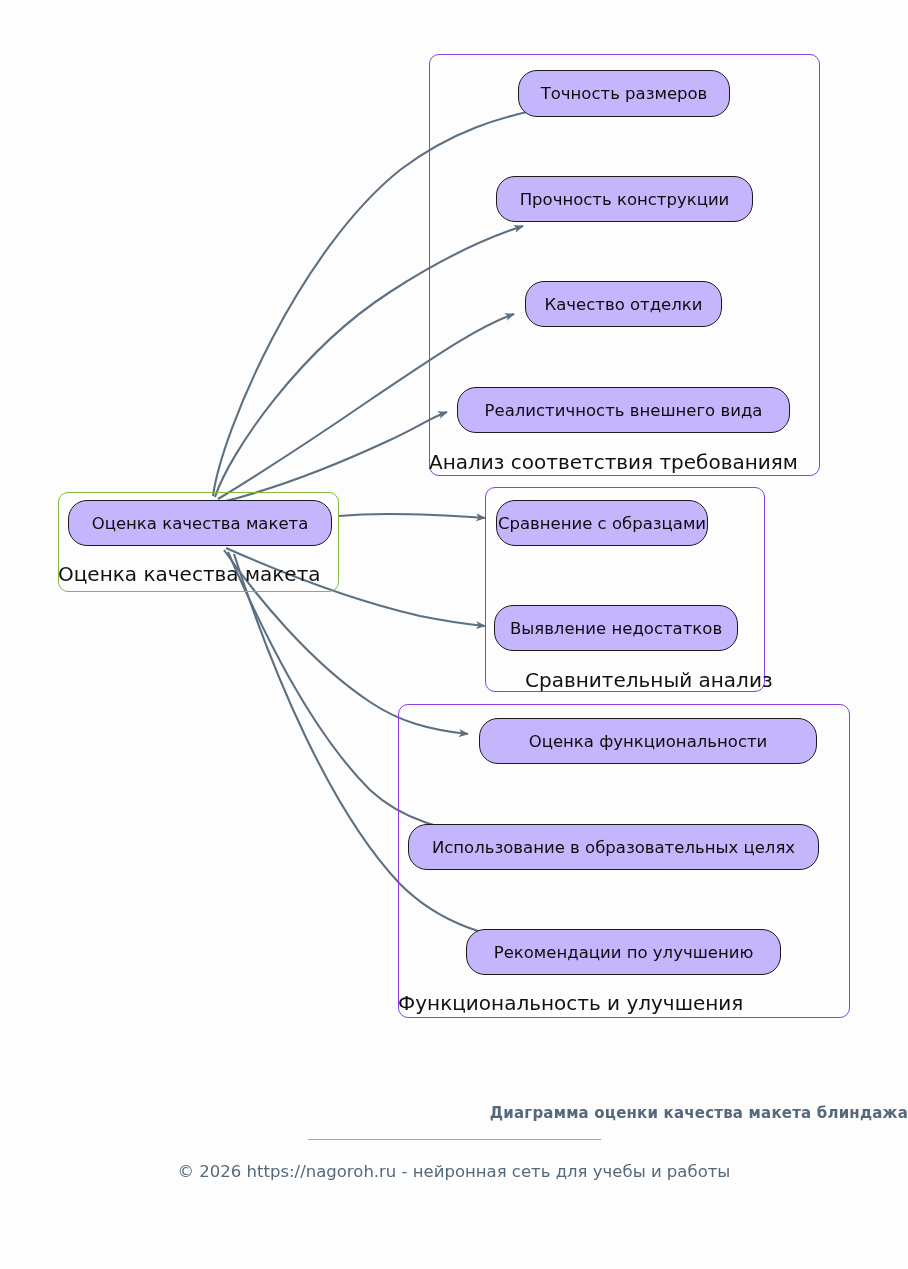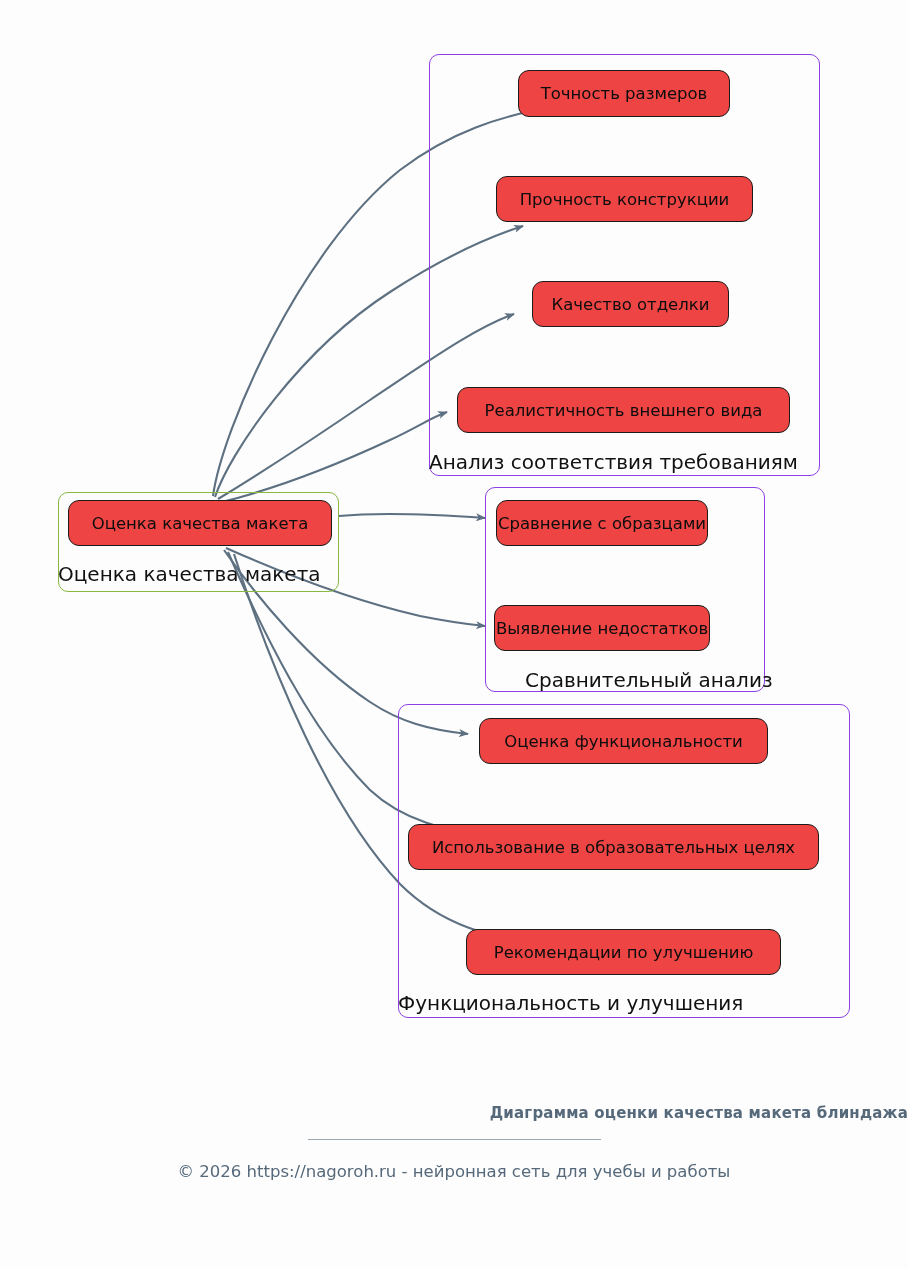--- a/index.html
+++ b/index.html
@@ -39,22 +39,22 @@
     text-align: left;
     font-size: 20px;
     color: #111111;
     white-space: nowrap;
     line-height: 1;
   }
   .node {
     position: absolute;
     box-sizing: border-box;
     border: 1.7px solid #1b1b1b;
-    border-radius: 11px;
-    background: #ef4444;
+    border-radius: 19px;
+    background: #c4b5fd;
     display: flex;
     align-items: center;
     justify-content: center;
     font-size: 16.5px;
     color: #0d0d0d;
     white-space: nowrap;
     padding: 0 14px;
     z-index: 3;
   }
   #footer {
@@ -108,31 +108,31 @@
   </svg>
 
   <div class="cluster root-cluster" style="left:58px; top:492px; width:281px; height:100px;"></div>
   <div class="cluster-label" style="left:58px; width:281px; top:564px;">Оценка качества макета</div>
   <div class="node" style="left:68px; top:500px; width:264px; height:46px;">Оценка качества макета</div>
 
   <div class="cluster" style="left:429px; top:54px; width:391px; height:422px;"></div>
   <div class="cluster-label" style="left:429px; width:391px; top:452px;">Анализ соответствия требованиям</div>
   <div class="node" style="left:518px; top:70px; width:212px; height:47px;">Точность размеров</div>
   <div class="node" style="left:496px; top:176px; width:257px; height:46px;">Прочность конструкции</div>
-  <div class="node" style="left:525px; top:281px; width:197px; height:46px;margin-left:7px;">Качество отделки</div>
+  <div class="node" style="left:525px; top:281px; width:197px; height:46px;">Качество отделки</div>
   <div class="node" style="left:457px; top:387px; width:333px; height:46px;">Реалистичность внешнего вида</div>
 
   <div class="cluster" style="left:485px; top:487px; width:280px; height:205px;"></div>
   <div class="cluster-label" style="left:485px; width:280px; top:670px;padding-left:40px;">Сравнительный анализ</div>
   <div class="node" style="left:496px; top:500px; width:212px; height:46px;">Сравнение с образцами</div>
-  <div class="node" style="left:494px; top:605px; width:216px; height:46px;">Выявление недостатков</div>
+  <div class="node" style="left:494px; top:605px; width:244px; height:46px;">Выявление недостатков</div>
 
   <div class="cluster" style="left:398px; top:704px; width:452px; height:314px;"></div>
   <div class="cluster-label" style="left:398px; width:452px; top:993px;">Функциональность и улучшения</div>
-  <div class="node" style="left:479px; top:718px; width:289px; height:46px;text-align:center;">Оценка функциональности</div>
+  <div class="node" style="left:479px; top:718px; width:338px; height:46px;text-align:center;">Оценка функциональности</div>
   <div class="node" style="left:408px; top:824px; width:411px; height:46px;">Использование в образовательных целях</div>
   <div class="node" style="left:466px; top:929px; width:315px; height:46px;">Рекомендации по улучшению</div>
 
   <div id="footer">
     <div id="footer-title">Диаграмма оценки качества макета блиндажа</div>
     <div id="footer-rule"></div>
     <div id="footer-copy">© 2026 https://nagoroh.ru - нейронная сеть для учебы и работы</div>
   </div>
 
 </div>

